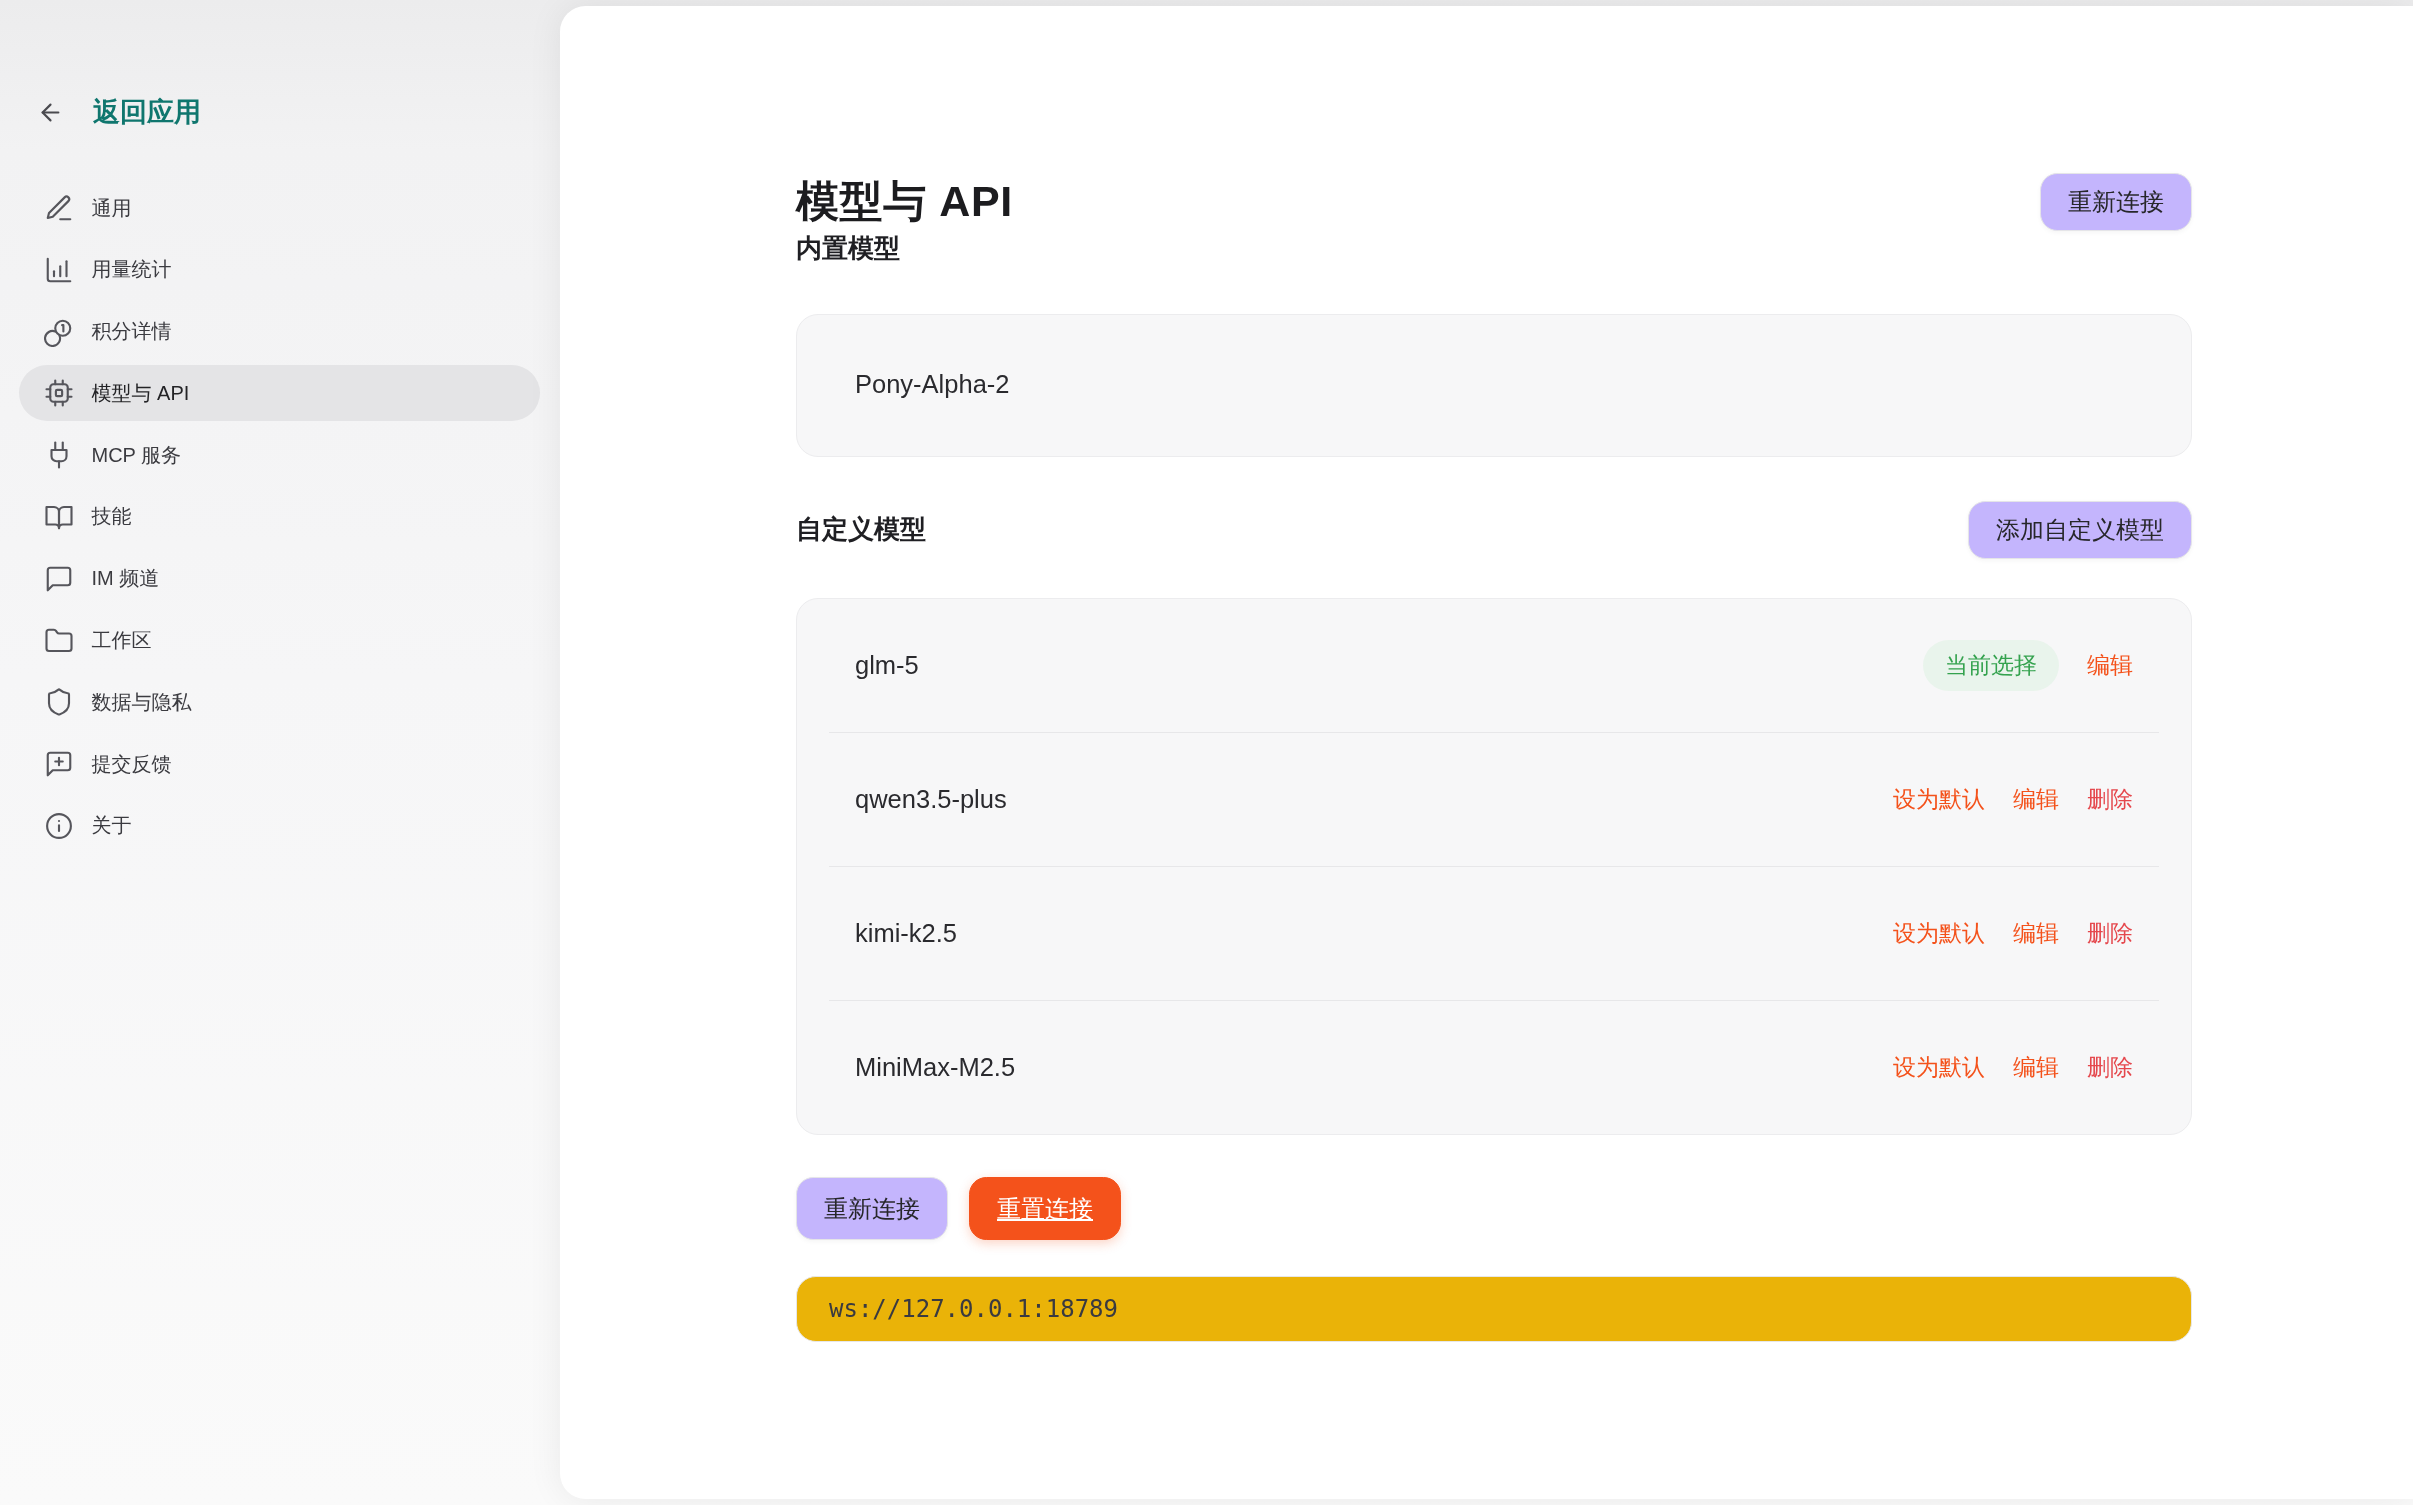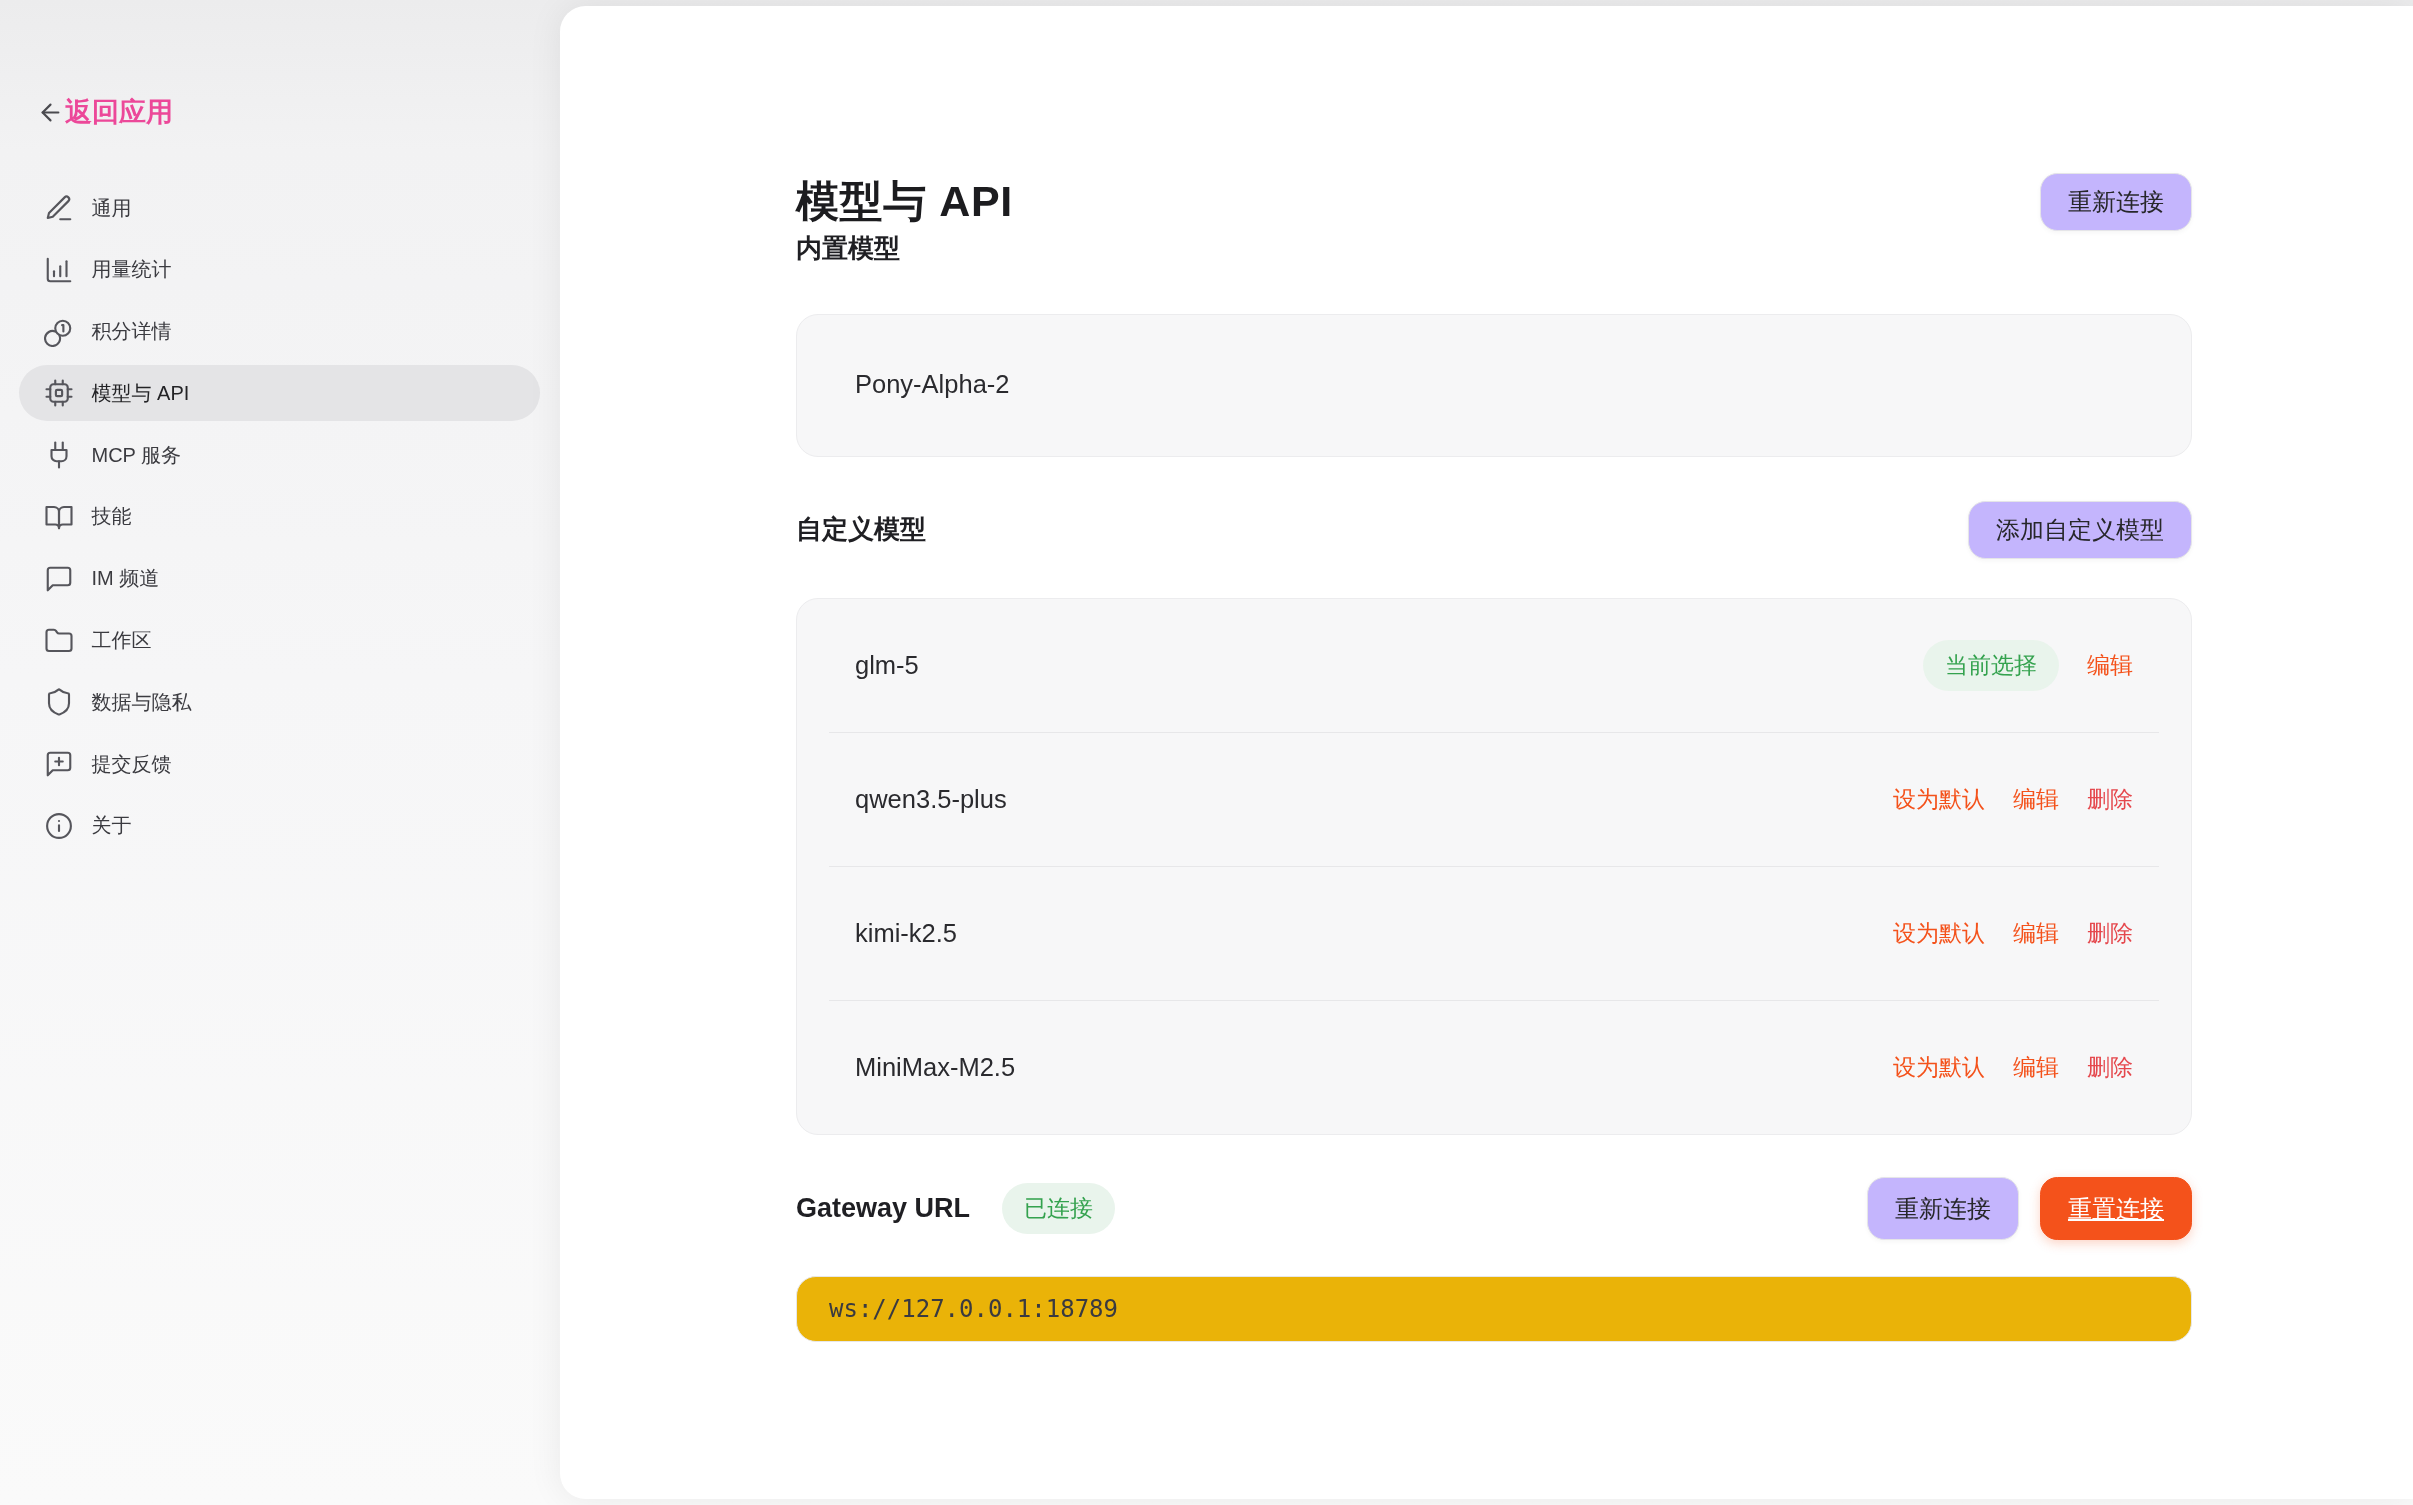--- a/index.html
+++ b/index.html
@@ -10,22 +10,22 @@
     -webkit-font-smoothing:antialiased;
   }
   :root{
     --accent:#f4521b;--danger:#e5484d;--ok-text:#34a24e;--ok-bg:#e9f4ec;
   }
   .icon{display:inline-flex;align-items:center;justify-content:center;}
   .icon svg{display:block;}
 
   
   .sidebar{position:absolute;left:0;top:0;width:560px;height:100%;box-sizing:border-box;}
-  .back-row{display:flex;align-items:center;gap:1px;margin:94px 0 50px 37px;
-    font-size:27px;font-weight:700;color:#ec4899;cursor:default;}
+  .back-row{display:flex;align-items:center;gap:29px;margin:94px 0 50px 37px;
+    font-size:27px;font-weight:700;color:#0f766e;cursor:default;}
   .back-row .icon{color:#4a4a4f;}
   .menu{display:block;}
   .item{display:flex;align-items:center;gap:17.4px;height:56px;margin:5.8px 20px 5.8px 18.6px;
     padding:0 0 0 25.5px;border-radius:34px;font-size:20px;color:#3b3b40;}
   .item .icon{color:#56565c;}
   .item.active{background:#e4e4e6;color:#232326;font-weight:500;}
   .item-label{white-space:nowrap;}
 
   
   .panel{position:absolute;left:560px;top:5.8px;right:0;bottom:5.8px;background:#ffffff;
@@ -251,24 +251,20 @@
             <span class="m-name">MiniMax-M2.5</span>
             <div class="m-actions">
               <span class="link">设为默认</span>
               <span class="link">编辑</span>
               <span class="link danger">删除</span>
             </div>
           </div>
         </div>
 
       <div class="gateway-row">
-        <div class="gw-left">
-          <span class="gw-label">Gateway URL</span>
-          <span class="badge">已连接</span>
-        </div>
         <div class="gw-right">
           <button class="btn tall">重新连接</button>
           <button class="btn tall orange">重置连接</button>
         </div>
       </div>
 
       <div class="url-input">
         <span class="mono">ws://127.0.0.1:18789</span>
       </div>
 

